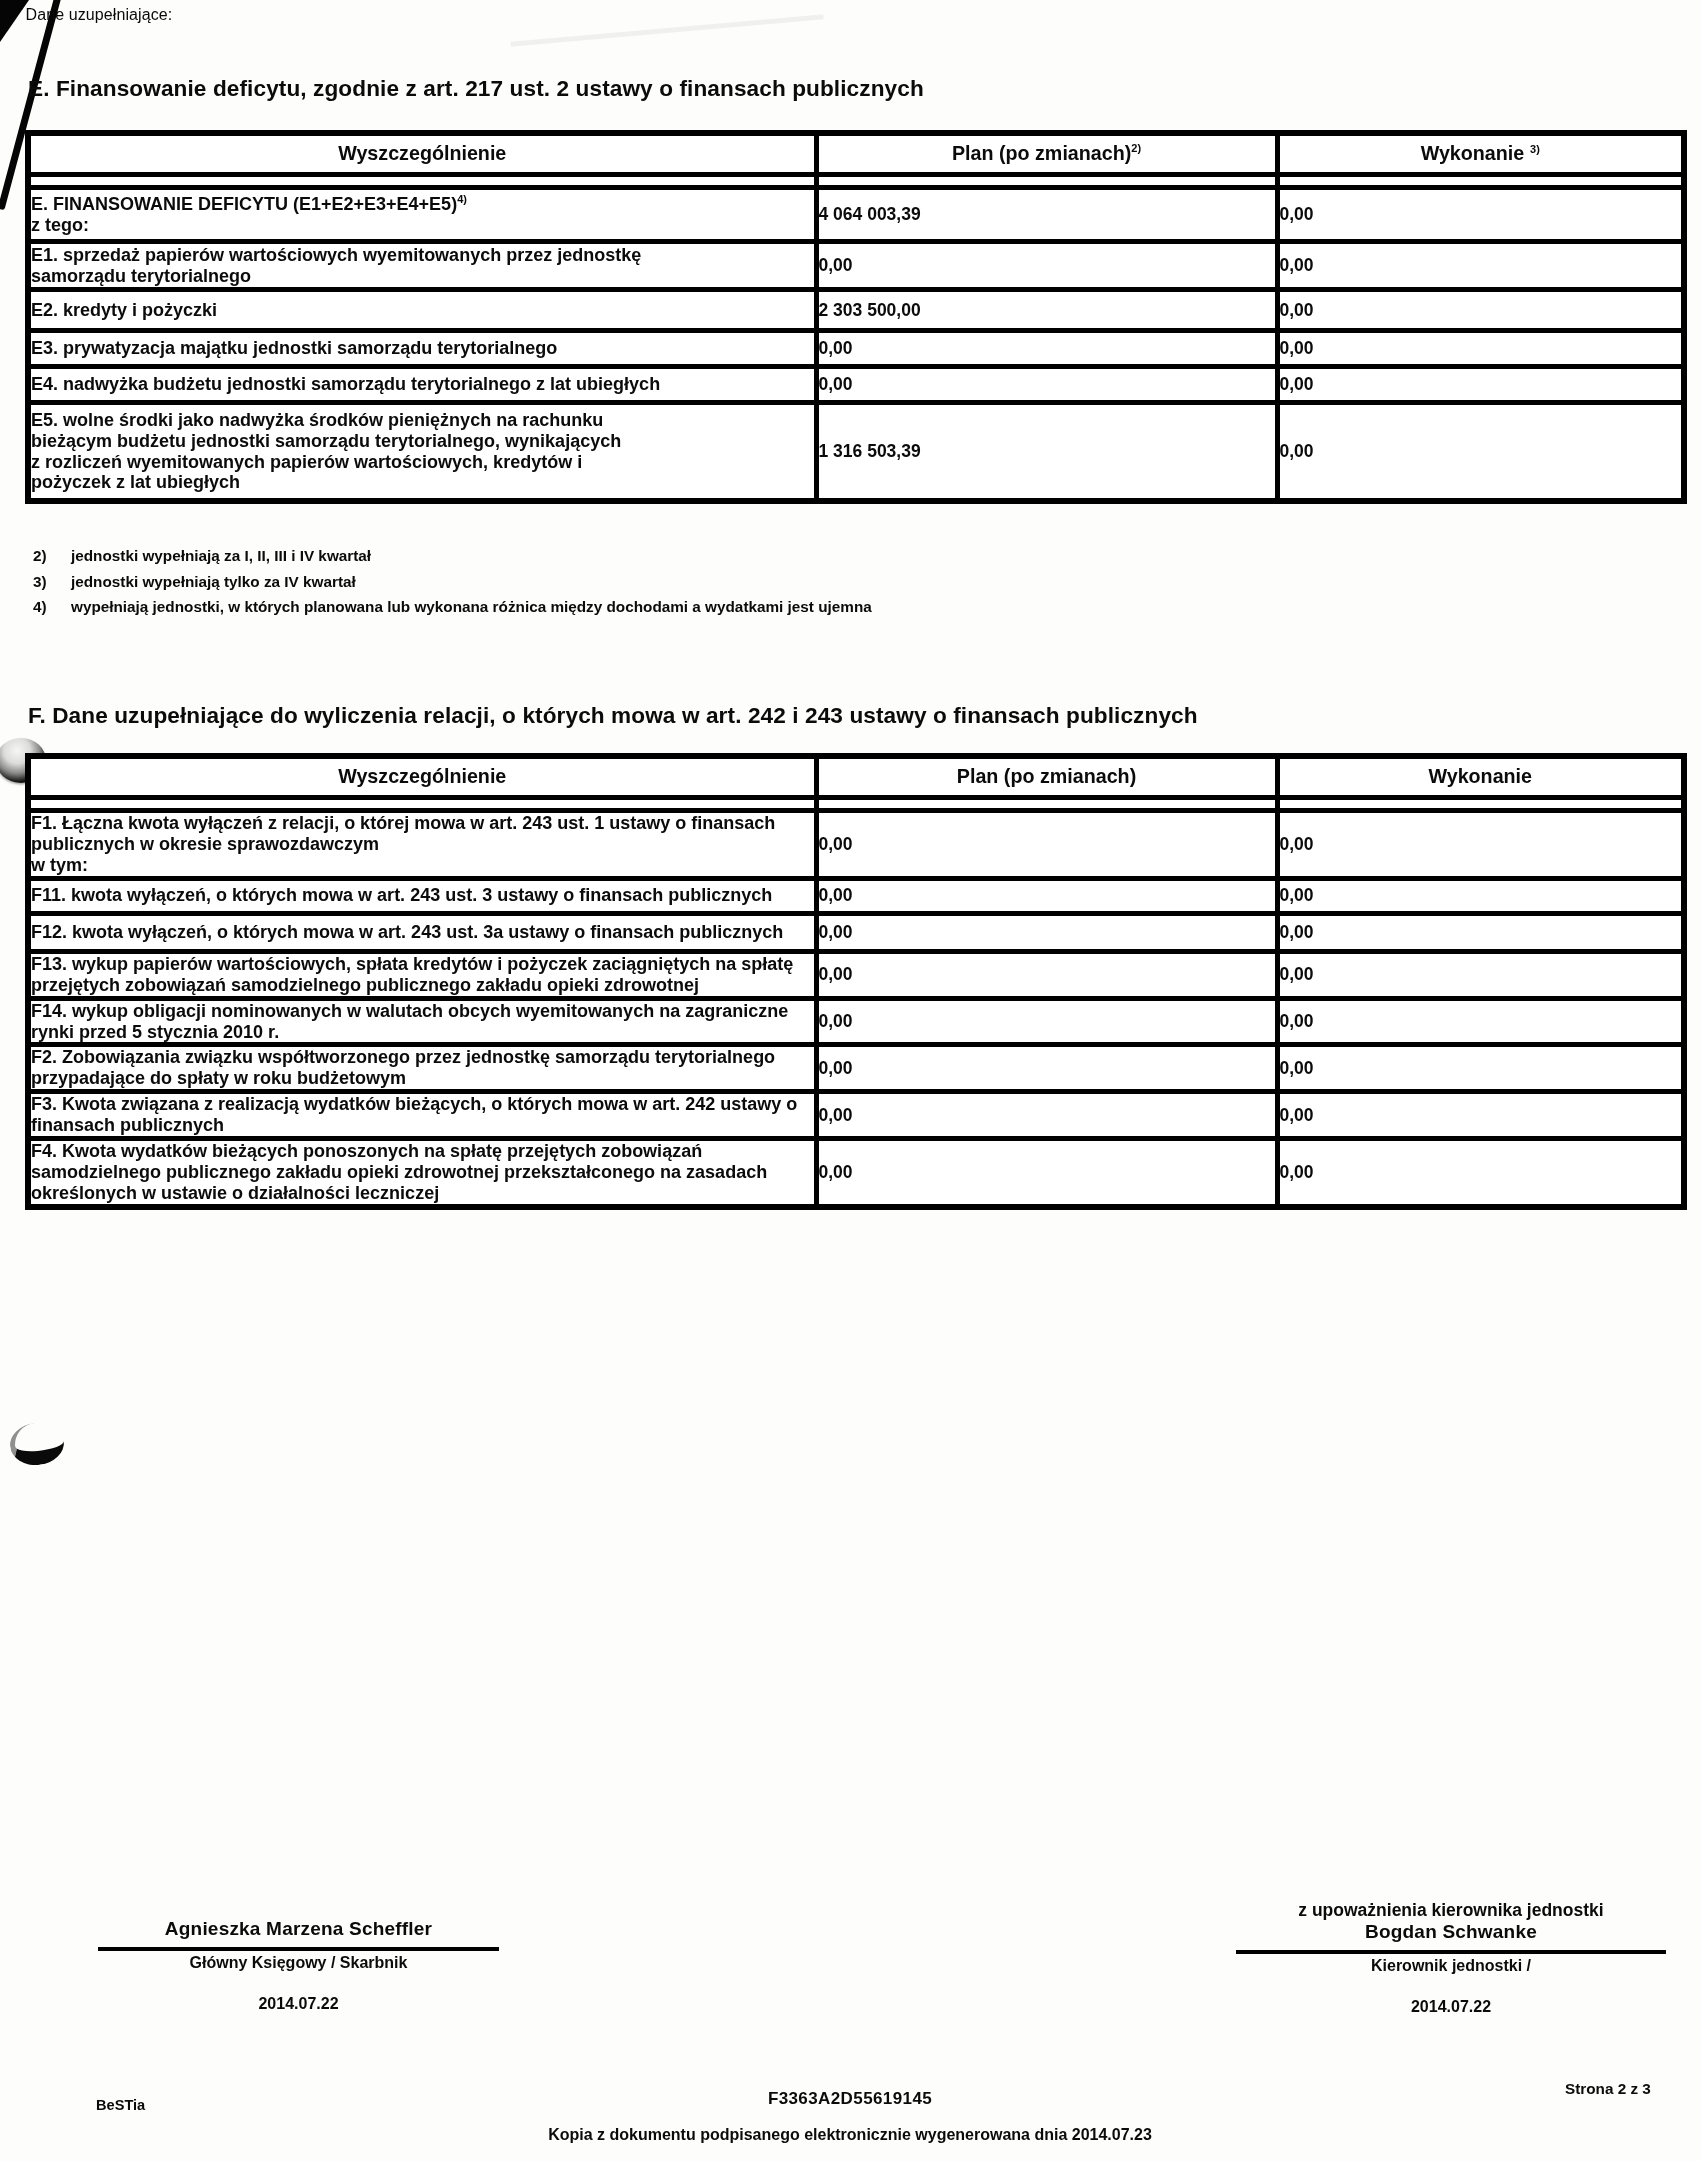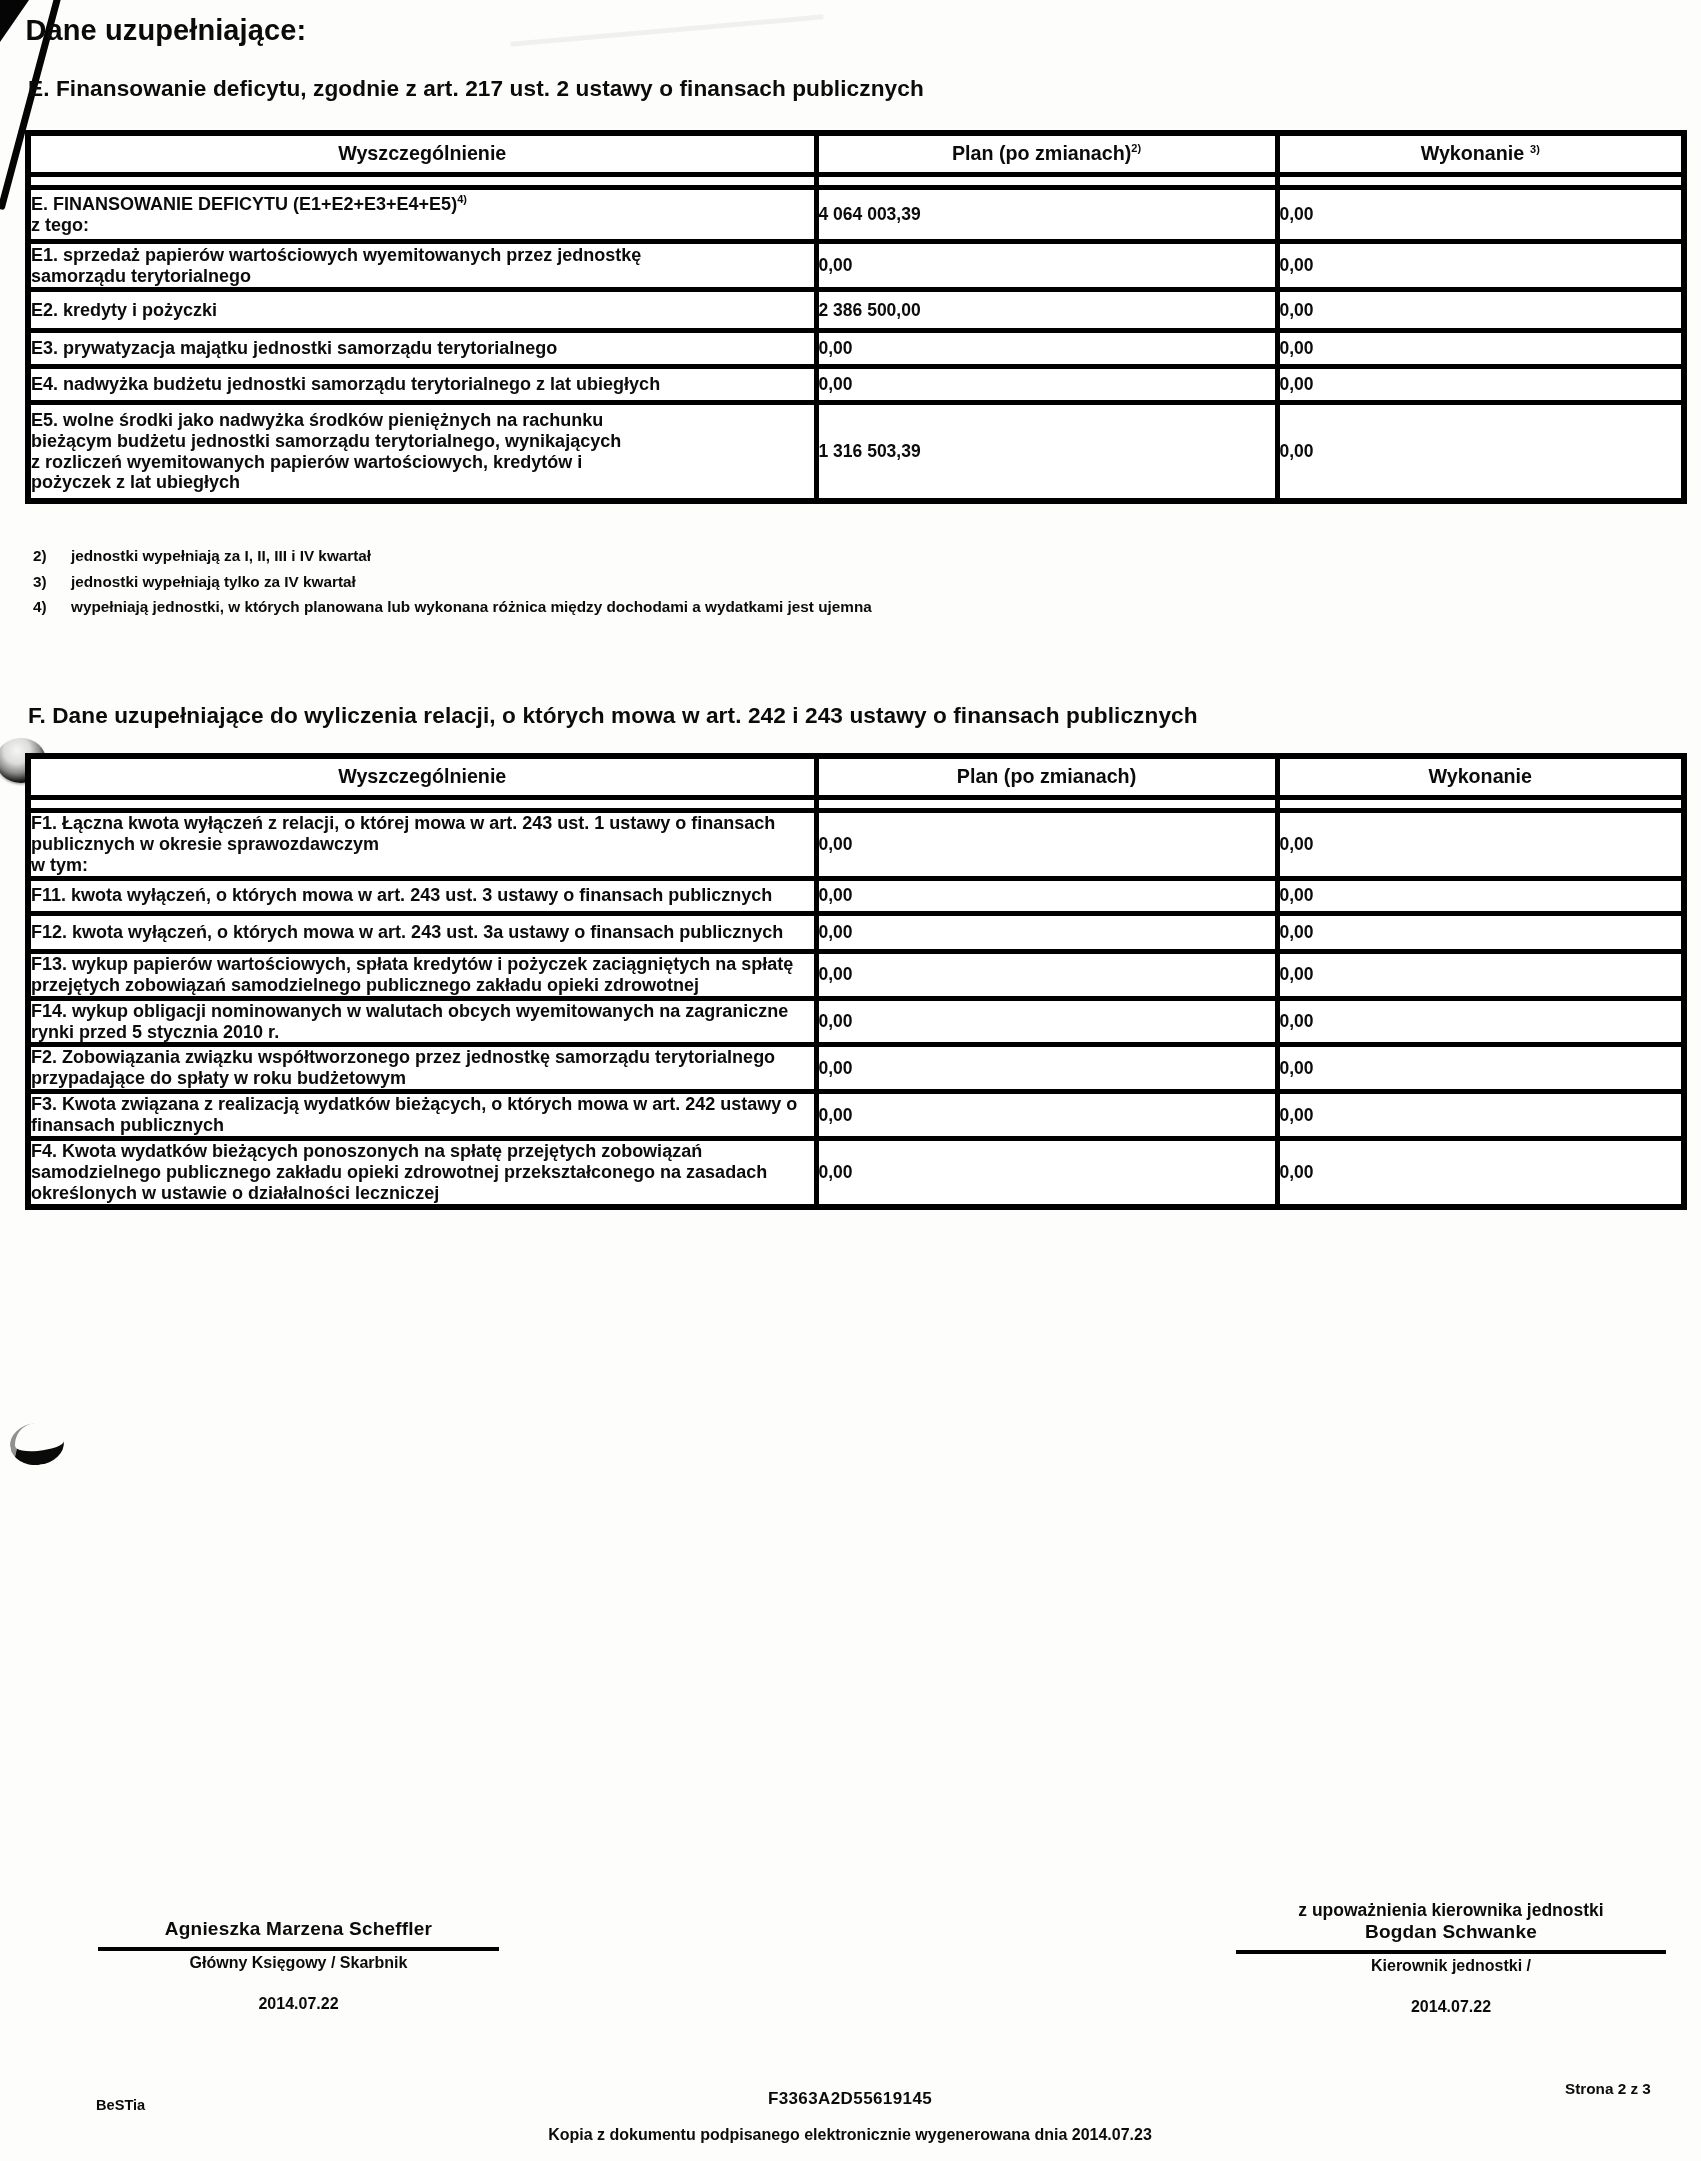--- a/index.html
+++ b/index.html
@@ -41,21 +41,21 @@
   }
   .art-smudge{
     left:510px;top:28px;width:314px;height:5.1px;
     background:rgba(0,0,0,.05);
     transform:rotate(-5deg);
   }
 
   
   .top-label{
     position:absolute;left:25.5px;top:5.8px;
-    font-size:29px;font-weight:700;letter-spacing:0.1px;margin-top:8px;
+    font-size:16px;font-weight:400;letter-spacing:0.1px;
   }
   .sec-title{
     position:absolute;left:28px;
     font-size:22.6px;font-weight:700;letter-spacing:0.1px;
     white-space:nowrap;
   }
   #e-title{top:76px;text-align:center;}
   #f-title{top:703px;}
 
   
@@ -172,21 +172,21 @@
         <span class="ln">samorządu terytorialnego</span>
       </td>
       <td class="num">0,00</td>
       <td class="num">0,00</td>
     </tr>
 
     <tr style="height:41px">
       <td class="lbl">
         <span class="ln">E2. kredyty i pożyczki</span>
       </td>
-      <td class="num">2 386 500,00</td>
+      <td class="num">2 303 500,00</td>
       <td class="num">0,00</td>
     </tr>
 
     <tr style="height:36px">
       <td class="lbl">
         <span class="ln">E3. prywatyzacja majątku jednostki samorządu terytorialnego</span>
       </td>
       <td class="num">0,00</td>
       <td class="num">0,00</td>
     </tr>

